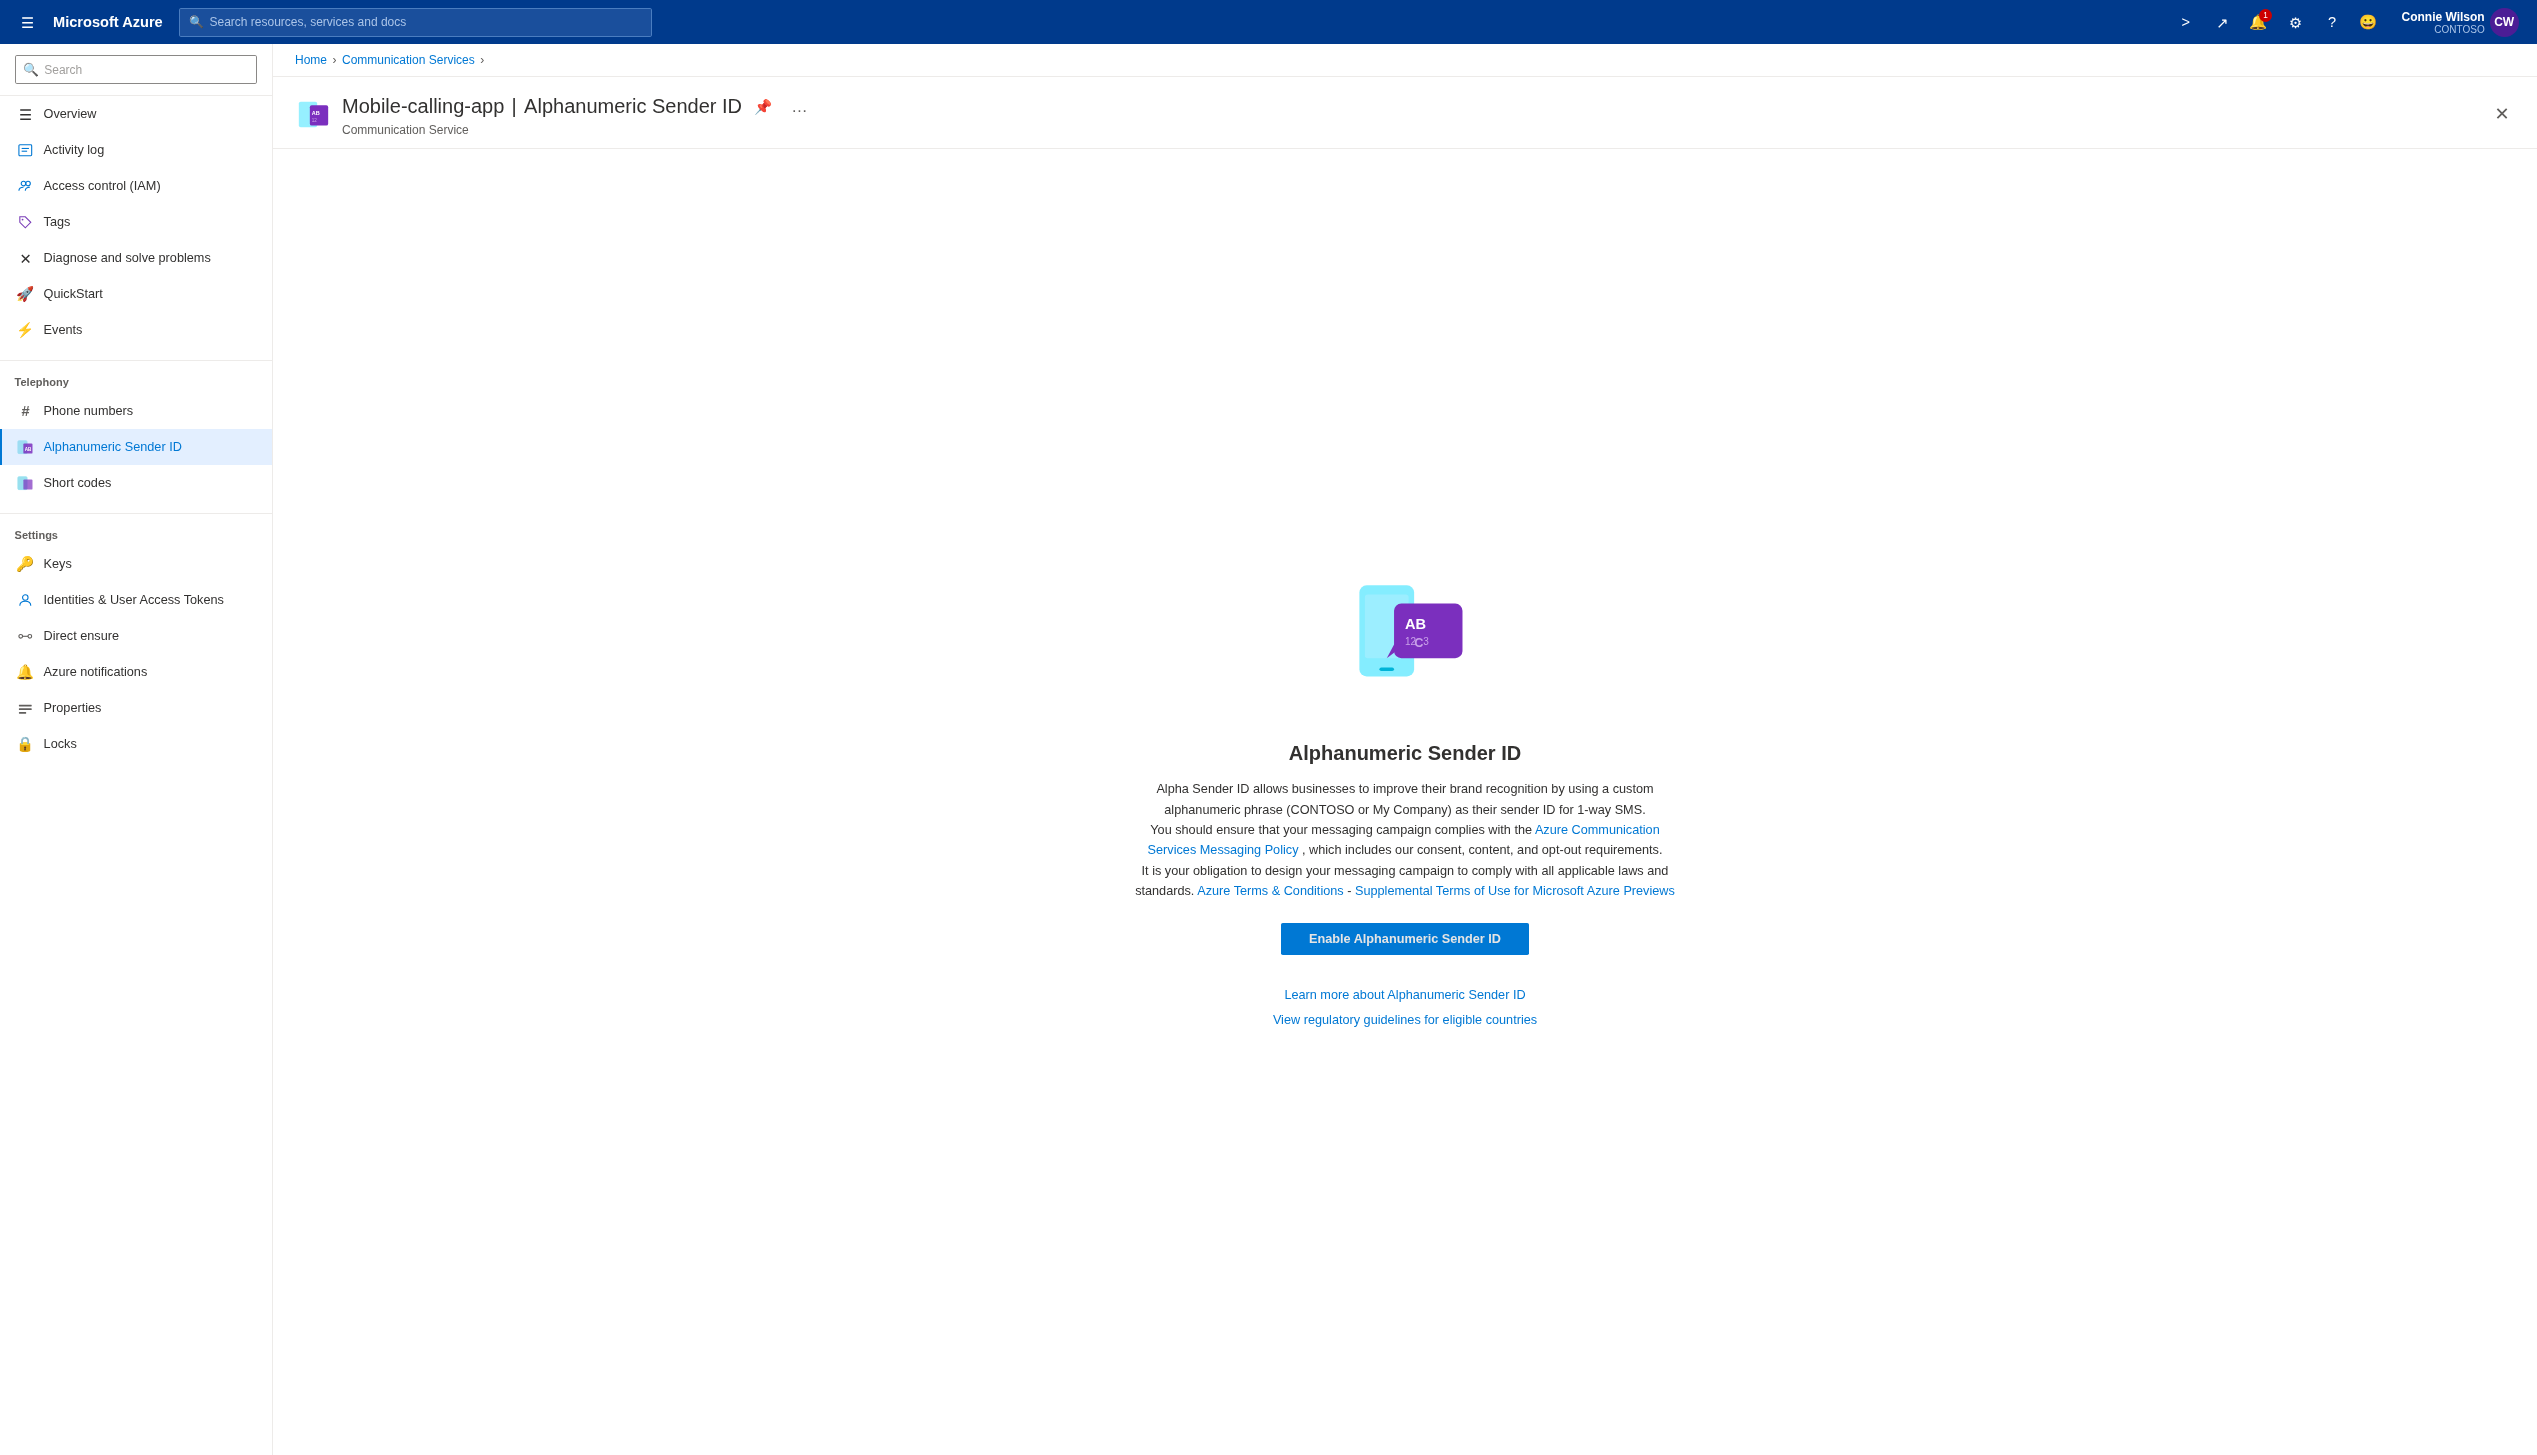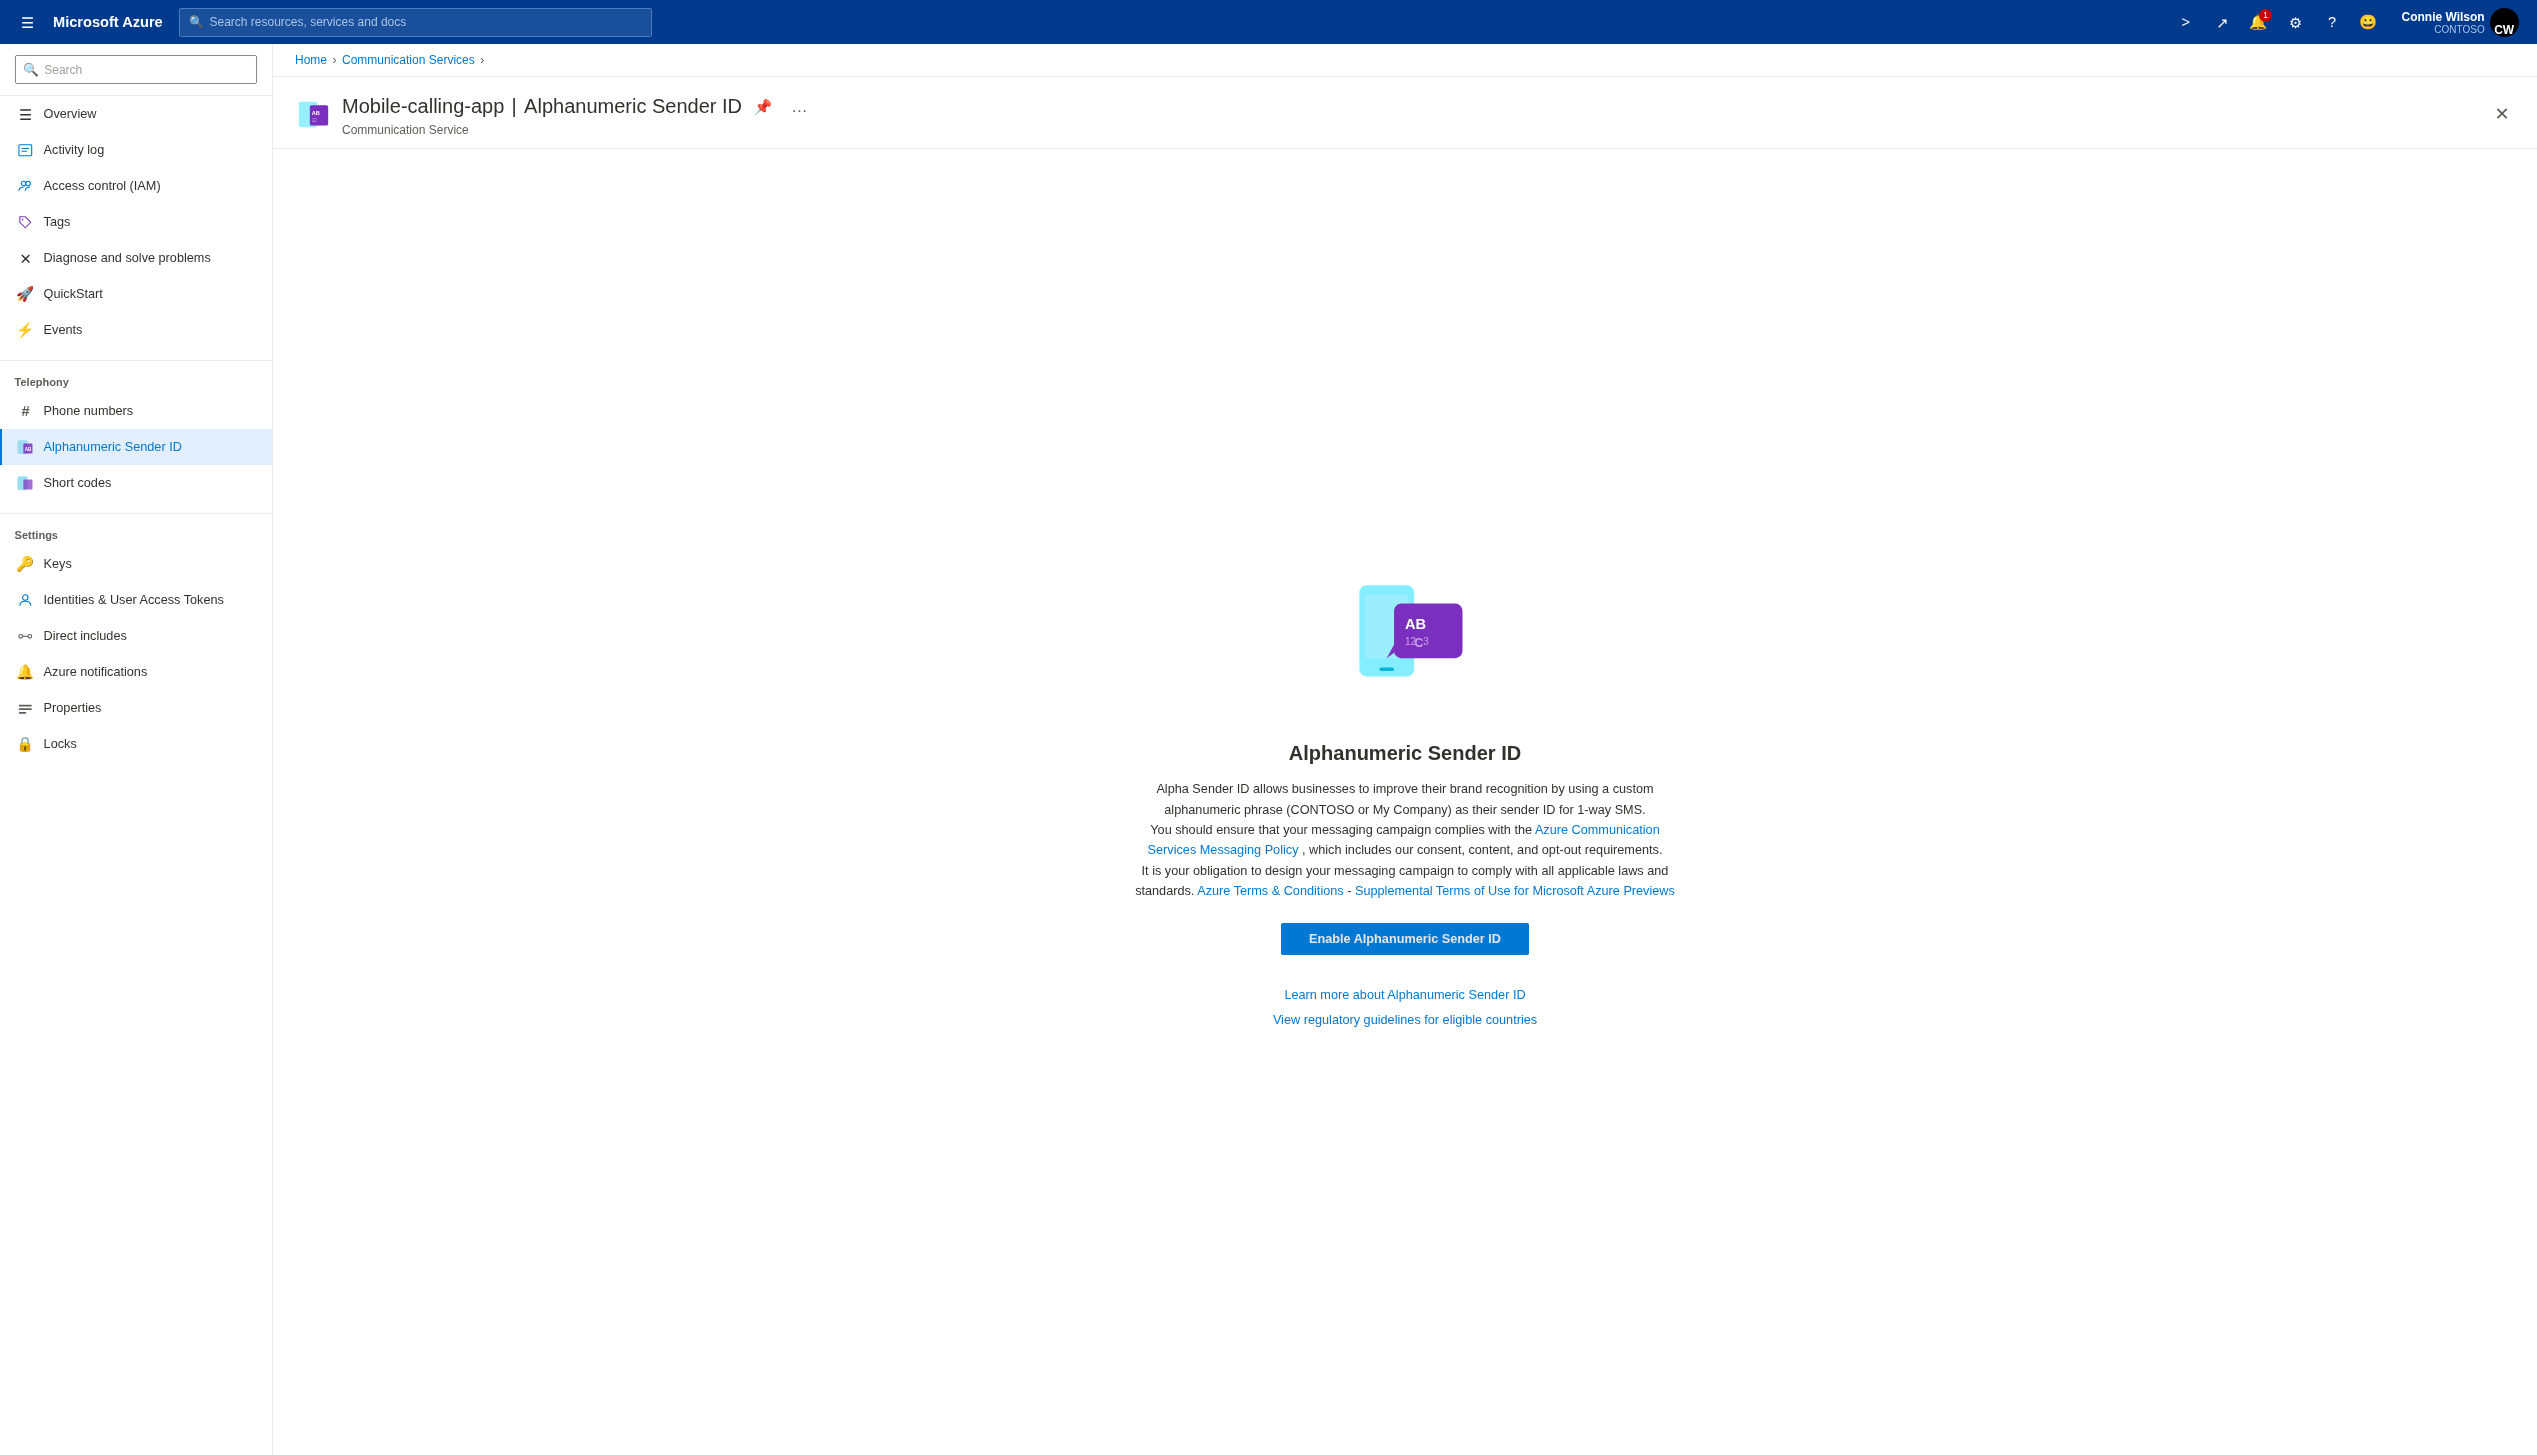--- a/index.html
+++ b/index.html
@@ -35,22 +35,22 @@
       display: flex; align-items: center; justify-content: center; padding: 0 2.7px;
     }
     .user-section {
       display: flex; align-items: center; gap: 5px; color: white;
       cursor: pointer; padding: 3.6px 7.3px; border-radius: 1.8px;
     }
     .user-info { text-align: right; }
     .user-name { font-size: 12px; font-weight: 600; }
     .user-org { font-size: 10px; color: #aac4e8; }
     .user-avatar {
-      width: 29px; height: 29px; border-radius: 50%; background: #000000;
-      display: flex; align-items: flex-end; justify-content: center; color: white; font-size: 12px; font-weight: 600;
+      width: 29px; height: 29px; border-radius: 50%; background: #4c1d95;
+      display: flex; align-items: center; justify-content: center; color: white; font-size: 12px; font-weight: 600;
       overflow: hidden;
     }
 
     
     .main-wrapper { display: flex; margin-top: 44px; height: calc(100vh - 44px); }
 
     
     .sidebar {
       width: 273px; min-width: 273px; background: white; border-right: 0.9px solid #edebe9;
       display: flex; flex-direction: column; overflow-y: auto; overflow-x: hidden;
@@ -261,21 +261,21 @@
         <span>Identities &amp; User Access Tokens</span>
       </div>
       <div class="nav-item">
         <span class="icon">
           <svg width="14.6" height="14.6" viewBox="0 0 16 16" fill="none">
               <circle cx="3" cy="8" r="2" stroke="#605e5c" stroke-width="1.2"></circle>
               <circle cx="13" cy="8" r="2" stroke="#605e5c" stroke-width="1.2"></circle>
               <line x1="5" y1="8" x2="11" y2="8" stroke="#605e5c" stroke-width="1.2"></line>
             </svg>
         </span>
-        <span>Direct includes</span>
+        <span>Direct ensure</span>
       </div>
       <div class="nav-item">
         <span class="icon">🔔</span>
         <span>Azure notifications</span>
       </div>
       <div class="nav-item">
         <span class="icon">
           <svg width="14.6" height="14.6" viewBox="0 0 16 16" fill="none">
               <rect x="1" y="4" width="14" height="2" rx="0.5" fill="#605e5c"></rect>
               <rect x="1" y="8" width="14" height="2" rx="0.5" fill="#605e5c"></rect>

